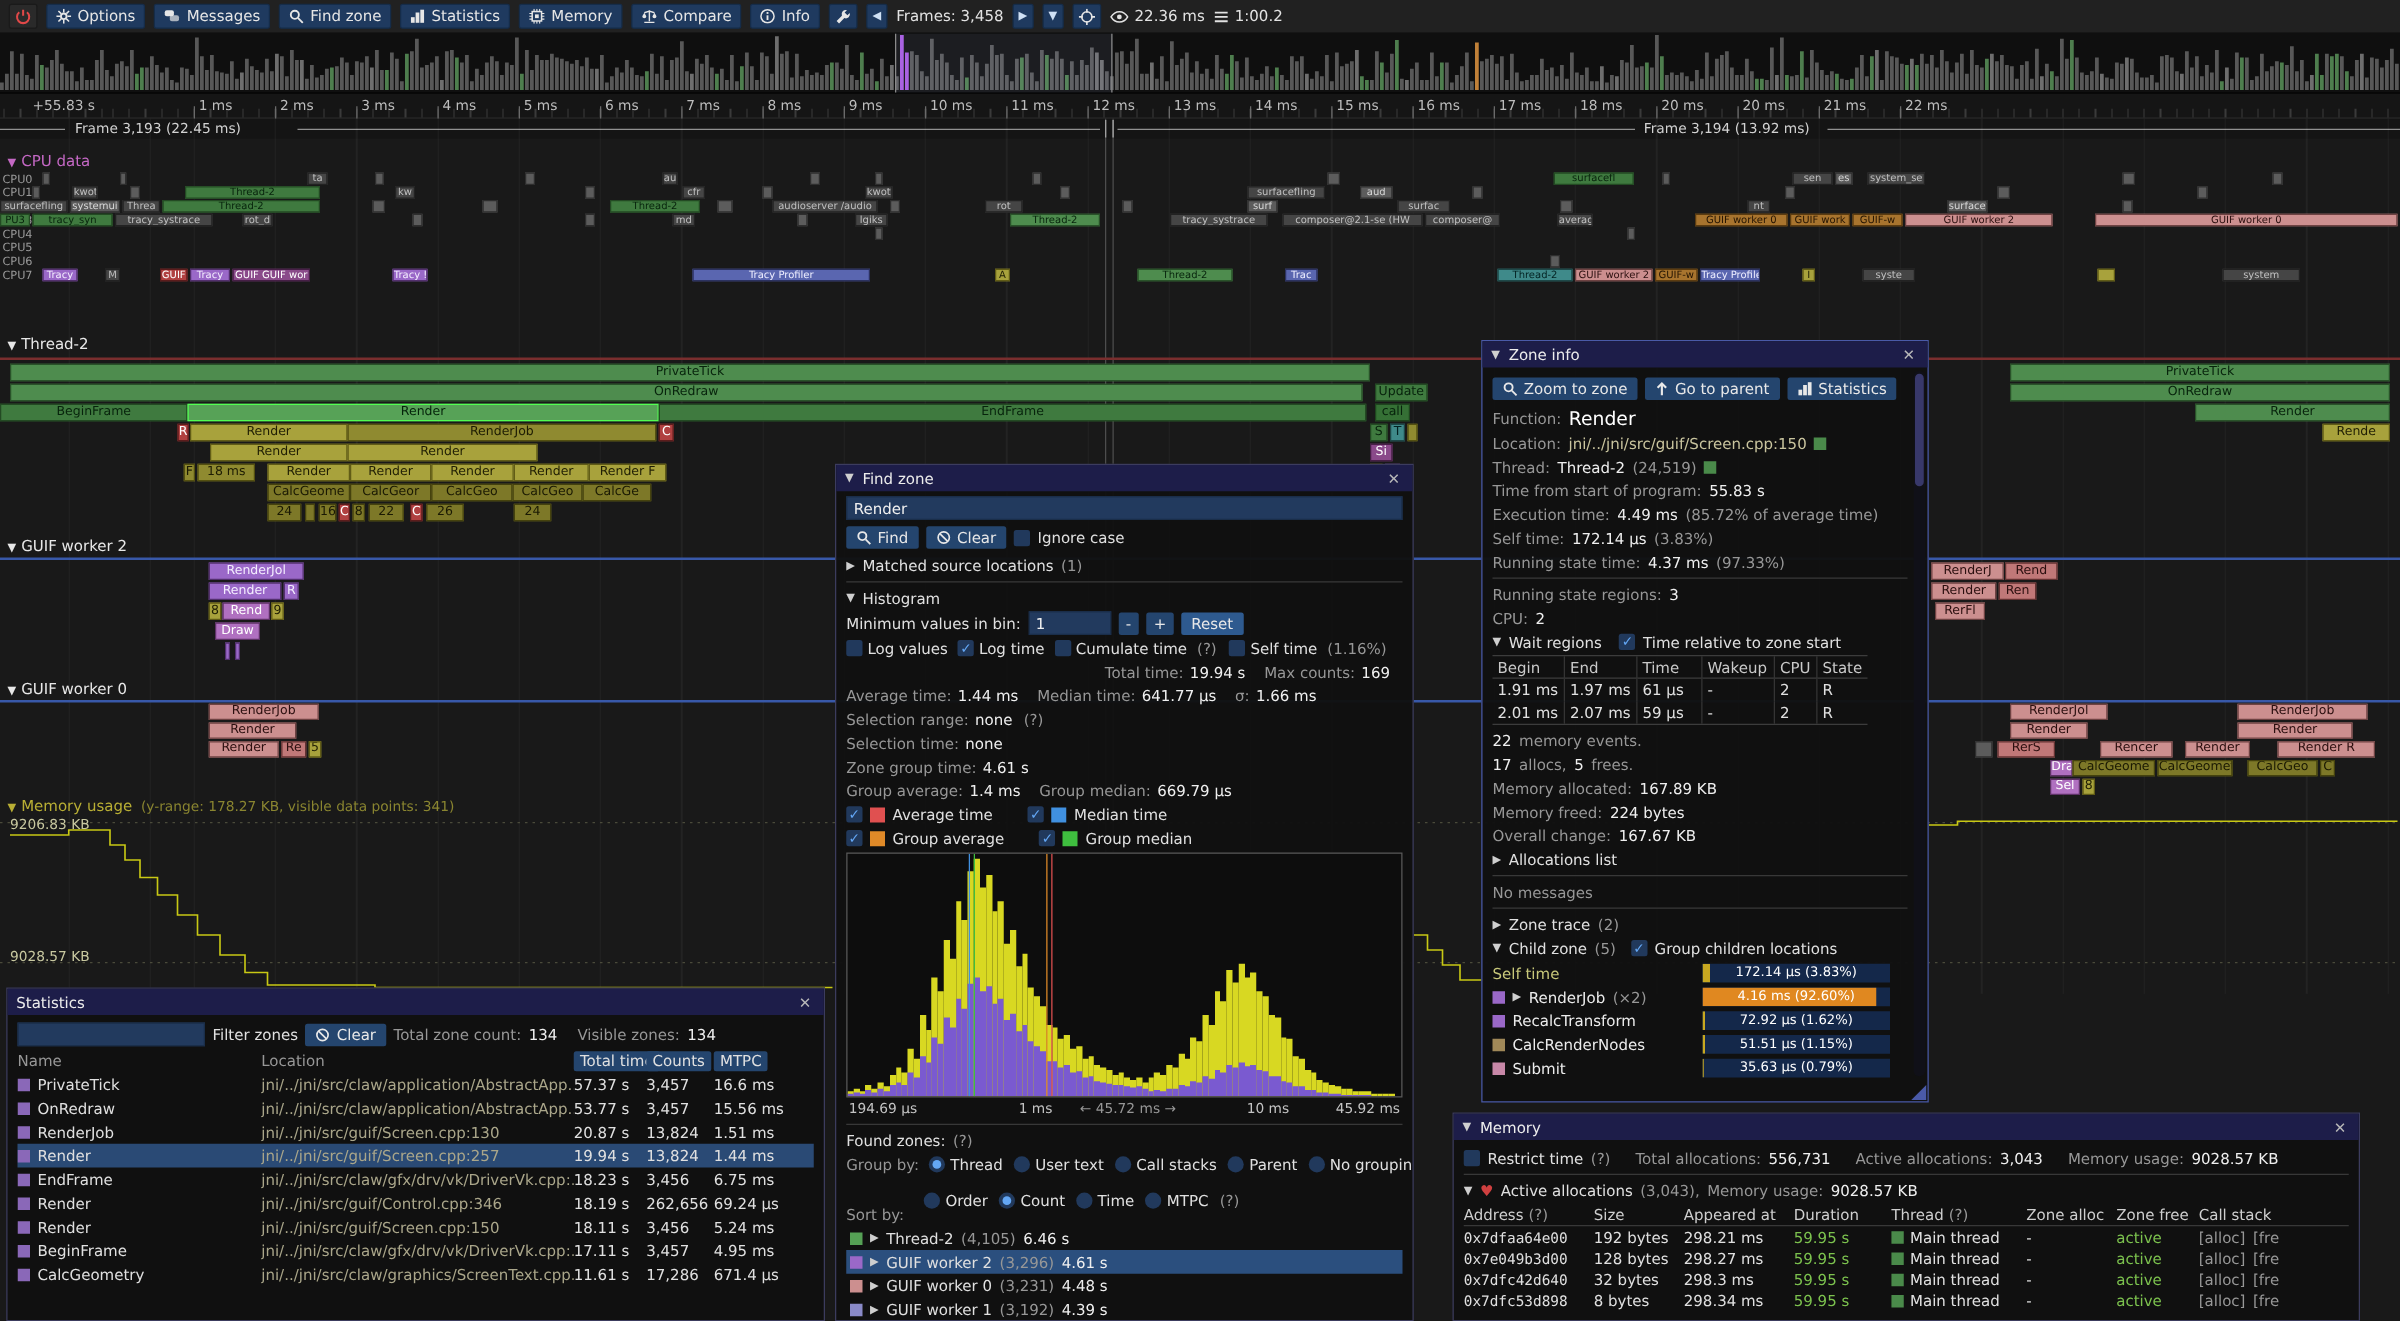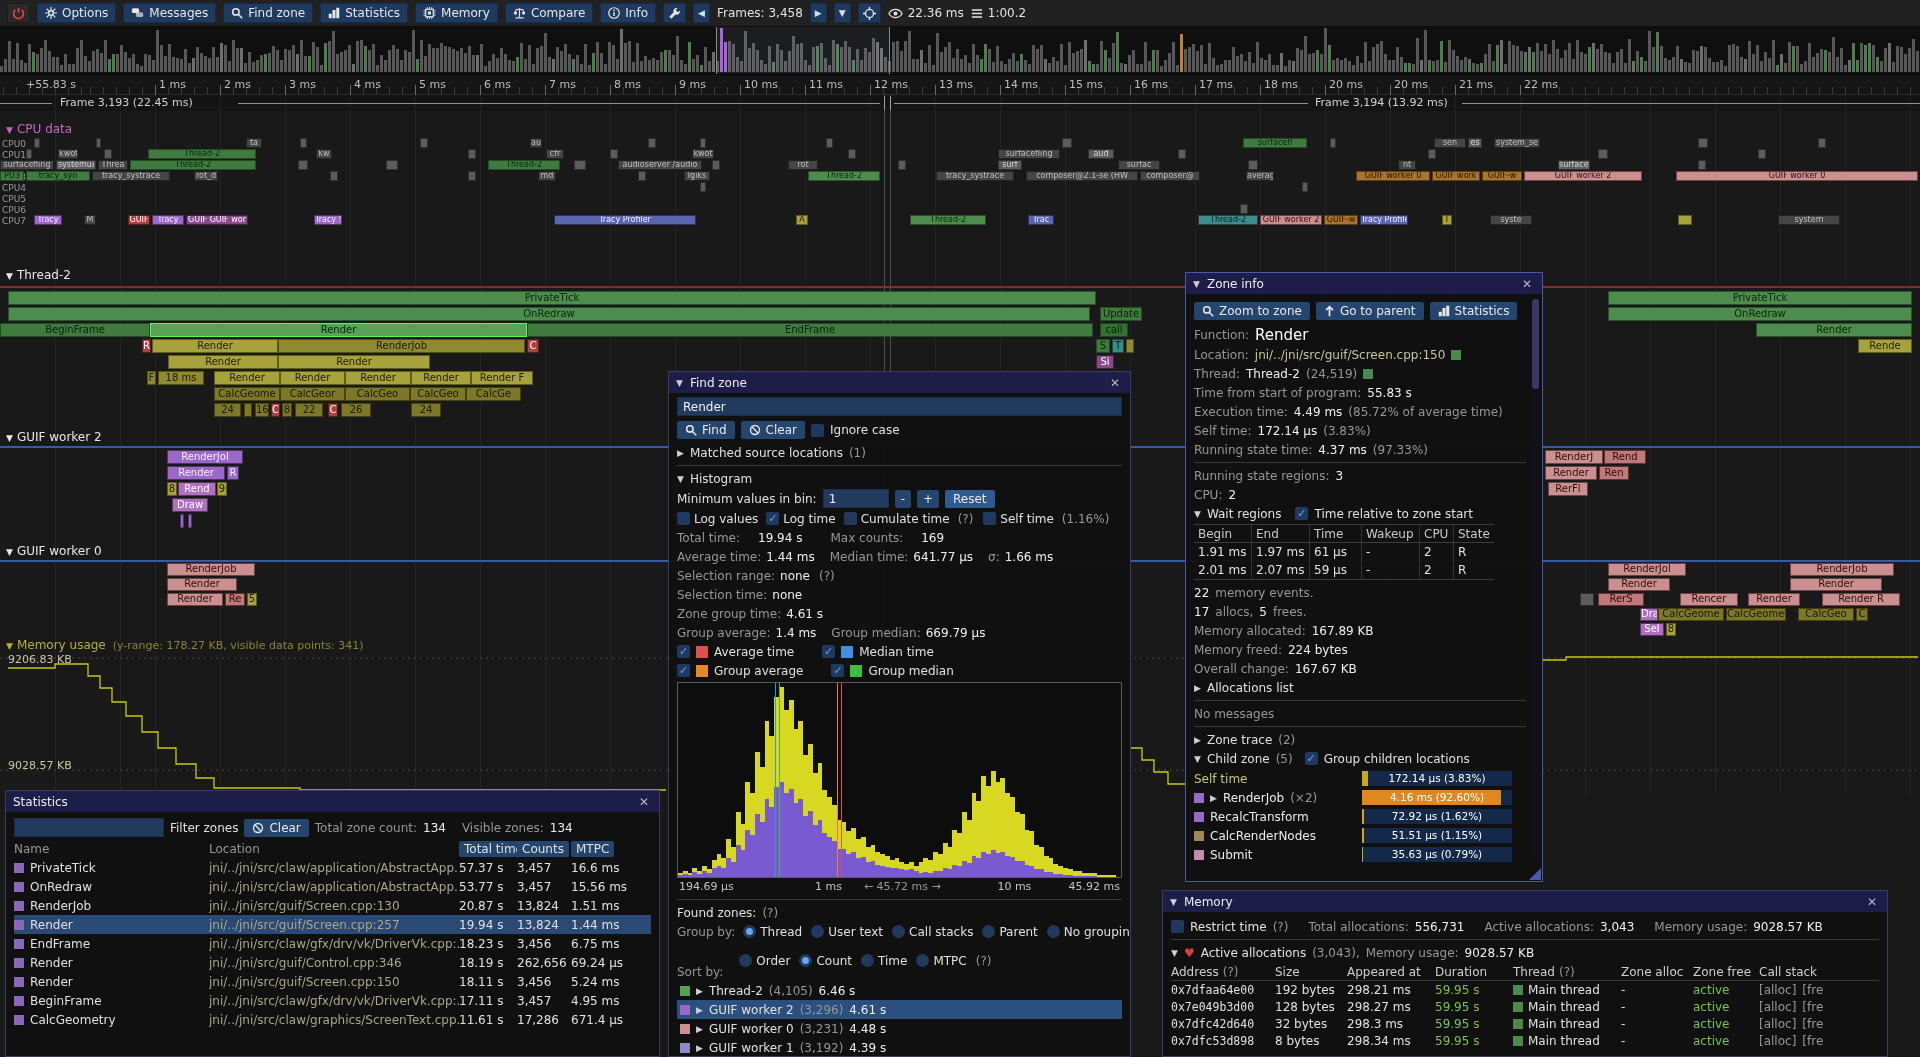--- a/index.html
+++ b/index.html
@@ -1173,21 +1173,21 @@
           <span style="margin-right: 4px;">Log values</span>
           <span class="cb on"></span>
           <span style="margin-right: 4px;">Log time</span>
           <span class="cb"></span>
           <span style="margin-right: 4px;">Cumulate time</span>
           <span class="dim" style="margin-right: 6px;">(?)</span>
           <span class="cb"></span>
           <span style="margin-right: 4px;">Self time</span>
           <span class="dim" style="margin-right: 6px;">(1.16%)</span>
         </div>
-        <div class="line" style="gap: 18px;">
+        <div class="line" style="gap: 5px; justify-content: flex-end;">
           <span class="dim">Total time:</span>
           <span class="val" style="margin-right: 10px;">19.94 s</span>
           <span class="dim">Max counts:</span>
           <span class="val" style="margin-right: 10px;">169</span>
         </div>
         <div class="line" style="gap: 5px;">
           <span class="dim">Average time:</span>
           <span class="val" style="margin-right: 10px;">1.44 ms</span>
           <span class="dim">Median time:</span>
           <span class="val" style="margin-right: 10px;">641.77 μs</span>

